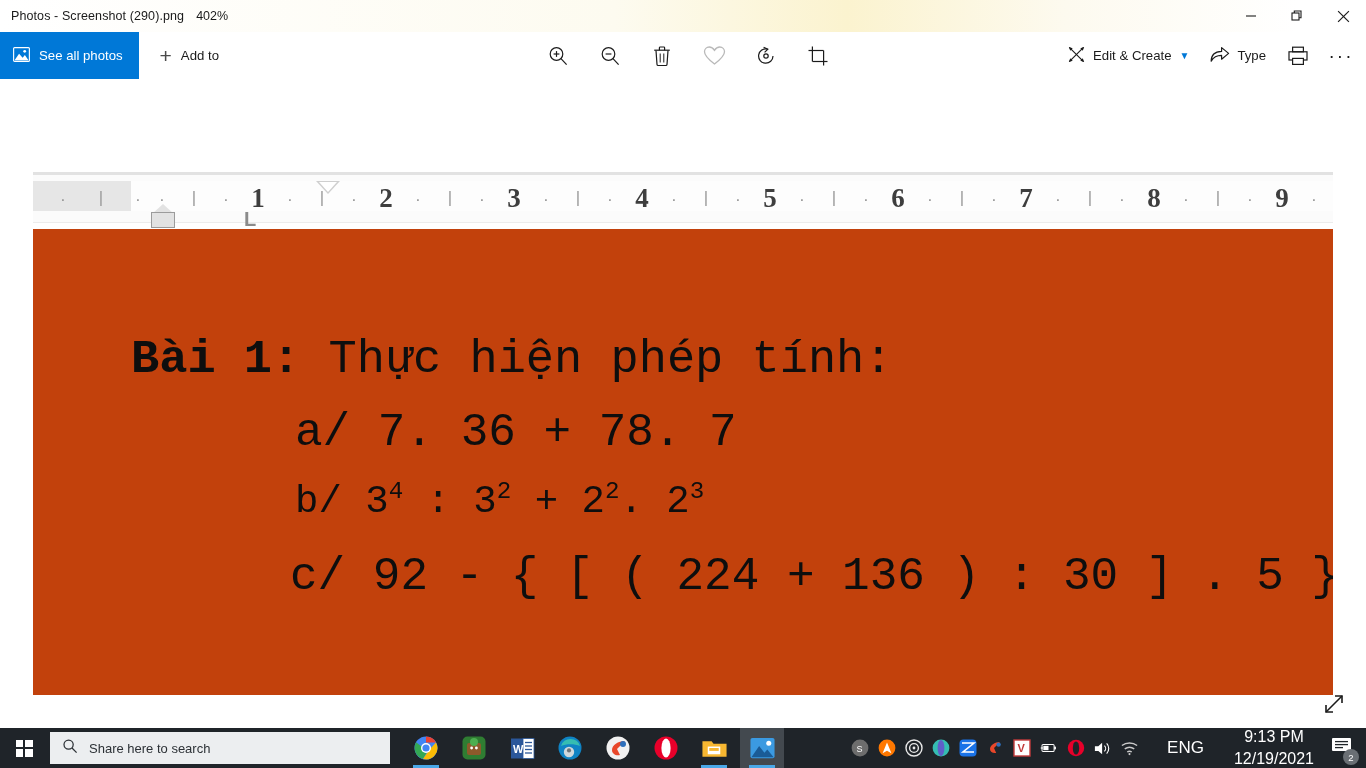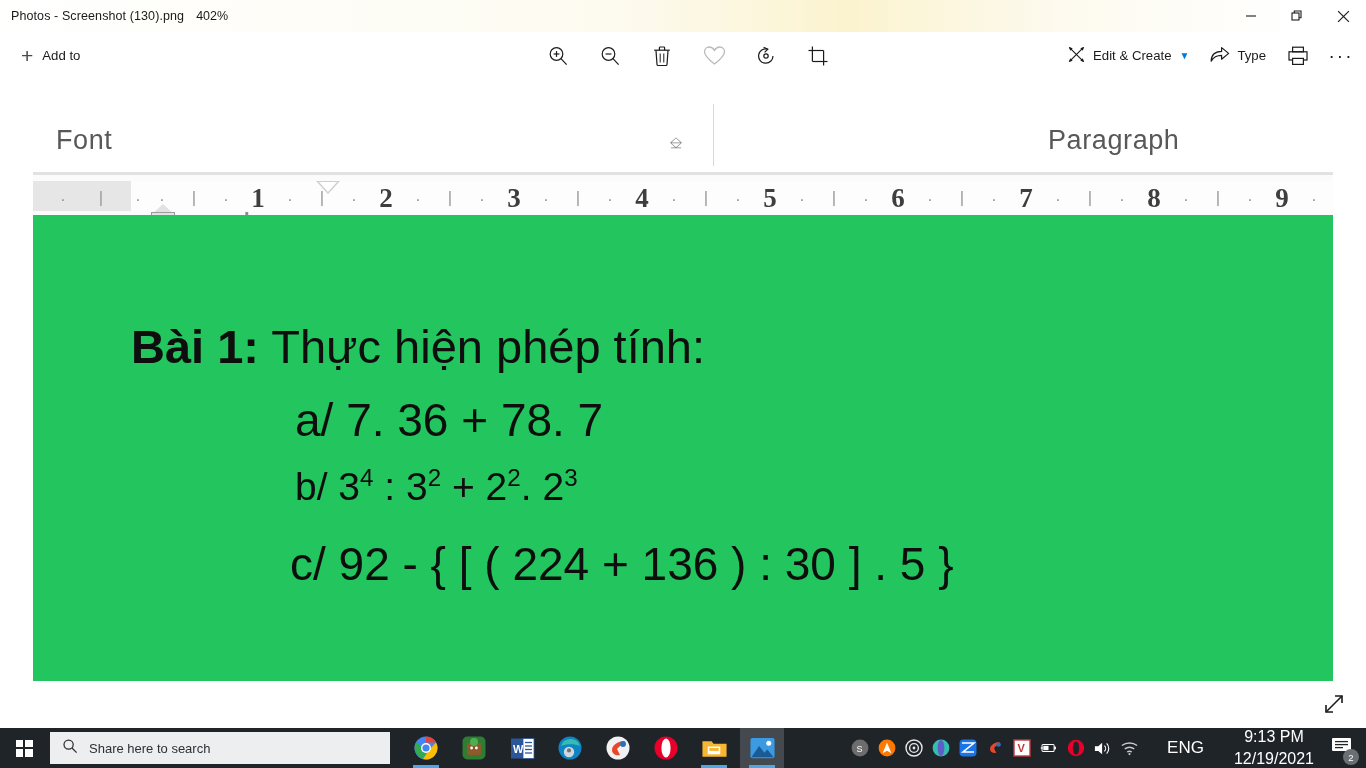--- a/index.html
+++ b/index.html
@@ -145,23 +145,23 @@
     border-bottom: 10px solid #e2e2e2;
   }
   .tabstop {
     position: absolute; top: 130px; left: 211px;
     color: #8b8b8b; font-family: "Liberation Sans", sans-serif;
     font-size: 20px; font-weight: 700; line-height: 1;
   }
 
   
   .doc {
-    position: absolute; top: 136px; left: 0; width: 1300px; height: 466px;
-    background: #22c55e;
-    font-family: Liberation Sans, sans-serif;
+    position: absolute; top: 150px; left: 0; width: 1300px; height: 466px;
+    background: #c2410c;
+    font-family: Liberation Mono, monospace;
     color: #0e0e0e;
   }
   .dline { position: absolute; white-space: nowrap; filter: blur(.32px); }
   .dline .b { font-weight: 700; }
   .sup { font-size: .62em; vertical-align: super; }
   .squig {
     border-bottom: 2.5px dotted #d9534f;
     padding-bottom: 2px;
     text-decoration: none;
   }
@@ -217,21 +217,21 @@
     border-radius: 50%; background: #6a6f74; color: #fff;
     font-size: 9.5px; display: flex; align-items: center; justify-content: center;
   }
 </style>
 </head>
 <body>
 
 <div class="app">
 
   <div class="titlebar">
-    <span class="title-text">Photos - Screenshot (130).png</span>
+    <span class="title-text">Photos - Screenshot (290).png</span>
     <span class="title-zoom">402%</span>
     <div class="wincontrols">
       <div class="wc">
         <svg width="12" height="12" viewBox="0 0 12 12">
             <line x1="1" y1="6" x2="11" y2="6" stroke="#1c1c1c" stroke-width="1.1"></line>
           </svg>
       </div>
       <div class="wc">
         <svg width="12" height="12" viewBox="0 0 12 12">
           <rect x="1" y="3" width="7" height="7" fill="none" stroke="#1c1c1c" stroke-width="1.1"></rect>
@@ -242,20 +242,30 @@
         <svg width="13" height="13" viewBox="0 0 12 12">
           <line x1="1" y1="1" x2="11" y2="11" stroke="#1c1c1c" stroke-width="1.1"></line>
           <line x1="11" y1="1" x2="1" y2="11" stroke="#1c1c1c" stroke-width="1.1"></line>
         </svg>
       </div>
     </div>
   </div>
 
   <div class="toolbar">
 
+    <div class="seeall">
+      <span>
+        <svg width="17" height="15" viewBox="0 0 18 16">
+          <rect x="0.6" y="0.6" width="16.8" height="14.8" rx="1" fill="none" stroke="#ffffff" stroke-width="1.2"></rect>
+          <circle cx="12.4" cy="4.6" r="1.5" fill="#ffffff"></circle>
+          <path d="M1.4 14.4 L6.4 7.2 L10.2 11.4 L12.6 8.6 L16.6 14.4 Z" fill="#ffffff"></path>
+        </svg>
+      </span>
+      <span>See all photos</span>
+    </div>
 
     <div class="addto">
       <span class="plusicon">+</span>
       <span>Add to</span>
     </div>
 
     <div class="tb-center">
       <div class="icoonly">
         <svg width="22" height="22" viewBox="0 0 22 22">
           <circle cx="9.5" cy="9" r="6.3" fill="none" stroke="#1b1b1b" stroke-width="1.2"></circle>
@@ -334,26 +344,20 @@
       </div>
       <div class="icoonly">
         <span class="dots">···</span>
       </div>
     </div>
   </div>
 
   <div class="canvas">
     <div class="shot">
 
-      <div class="ribbon-groups">
-        <div class="grp-label grp-font">Font</div>
-        <div class="dialog-launcher">⎒</div>
-        <div class="grp-sep"></div>
-        <div class="grp-label grp-para">Paragraph</div>
-      </div>
       <div class="ribbon-bottom-line"></div>
 
       <div class="ruler">
         <div class="ruler-margin"></div>
         <div class="ruler-track"></div>
       </div>
       <div id="ruler-ticks" style="position: absolute; top: 96px; left: 0px; width: 1300px; height: 48px;">
           <div class="rnum" style="left: 225px;">1</div>
           <div class="rtick" style="left: 257px;">·</div>
           <div class="rtick major" style="left: 289px;">|</div>

